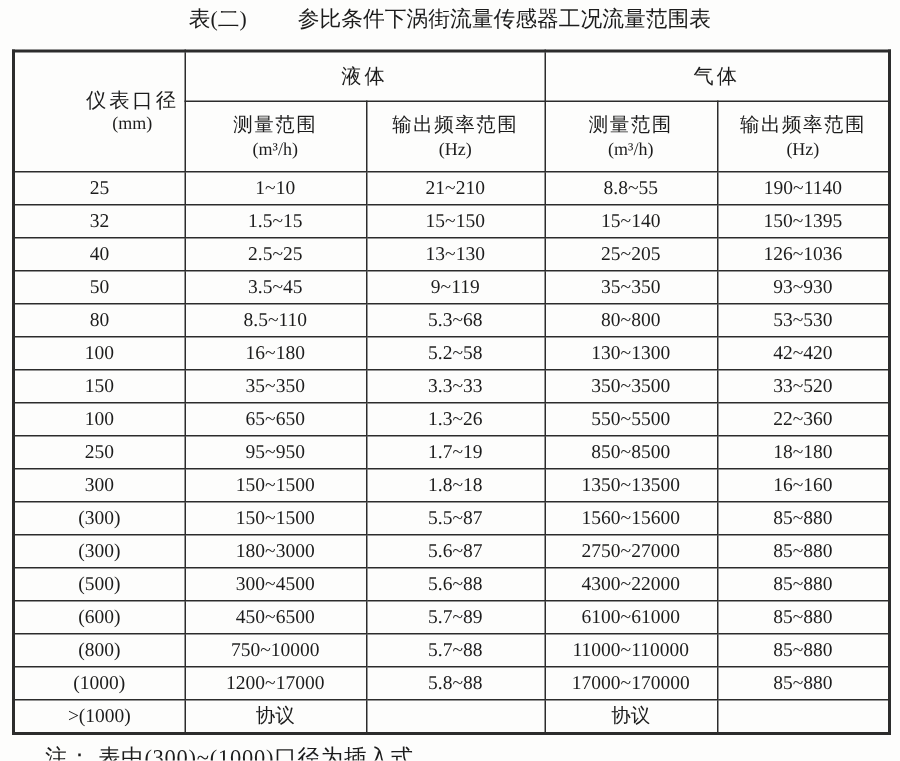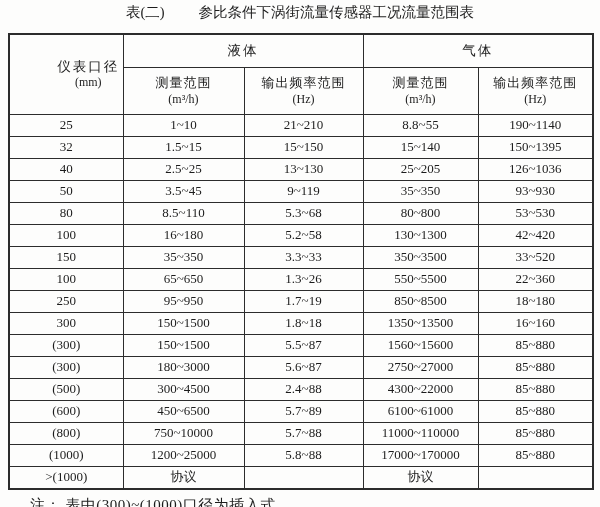--- a/index.html
+++ b/index.html
@@ -214,41 +214,41 @@
         <tr>
           <td>(300)</td>
           <td>180~3000</td>
           <td>5.6~87</td>
           <td>2750~27000</td>
           <td>85~880</td>
         </tr>
         <tr>
           <td>(500)</td>
           <td>300~4500</td>
-          <td>2.4~88</td>
+          <td>5.6~88</td>
           <td>4300~22000</td>
           <td>85~880</td>
         </tr>
         <tr>
           <td>(600)</td>
           <td>450~6500</td>
           <td>5.7~89</td>
           <td>6100~61000</td>
           <td>85~880</td>
         </tr>
         <tr>
           <td>(800)</td>
           <td>750~10000</td>
           <td>5.7~88</td>
           <td>11000~110000</td>
           <td>85~880</td>
         </tr>
         <tr>
           <td>(1000)</td>
-          <td>1200~25000</td>
+          <td>1200~17000</td>
           <td>5.8~88</td>
           <td>17000~170000</td>
           <td>85~880</td>
         </tr>
         <tr>
           <td>&gt;(1000)</td>
           <td>协议</td>
           <td></td>
           <td>协议</td>
           <td></td>

